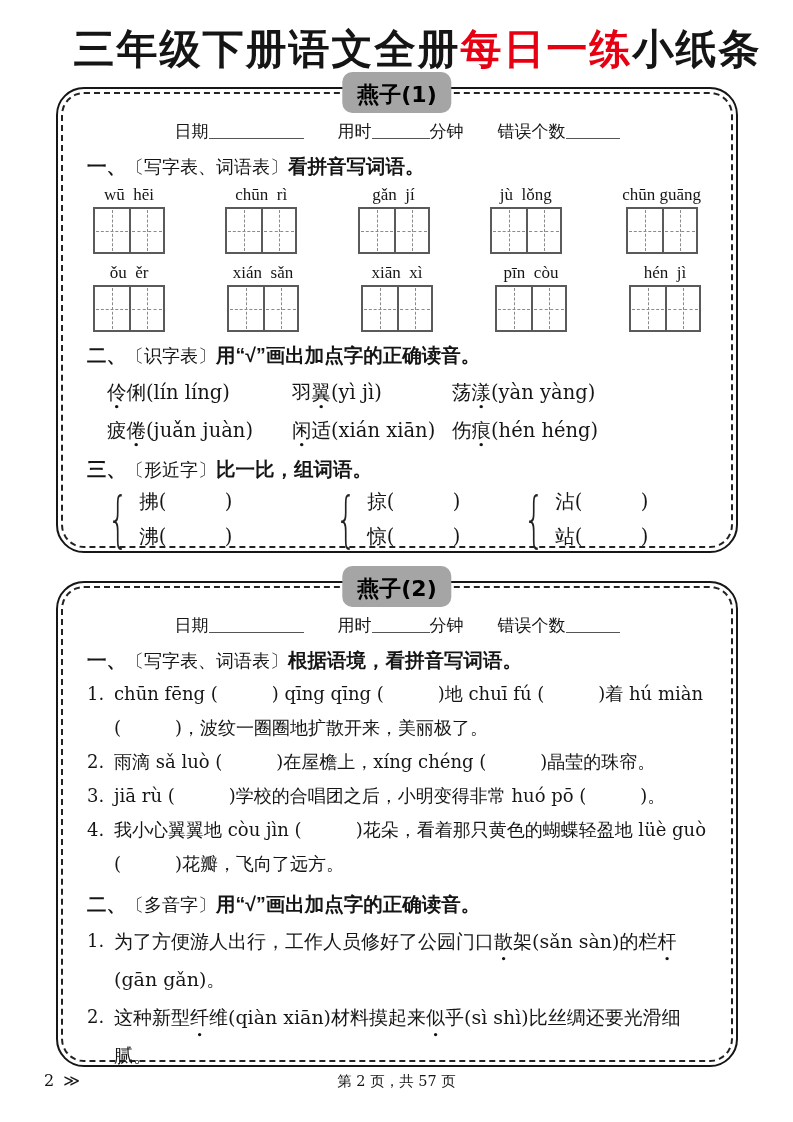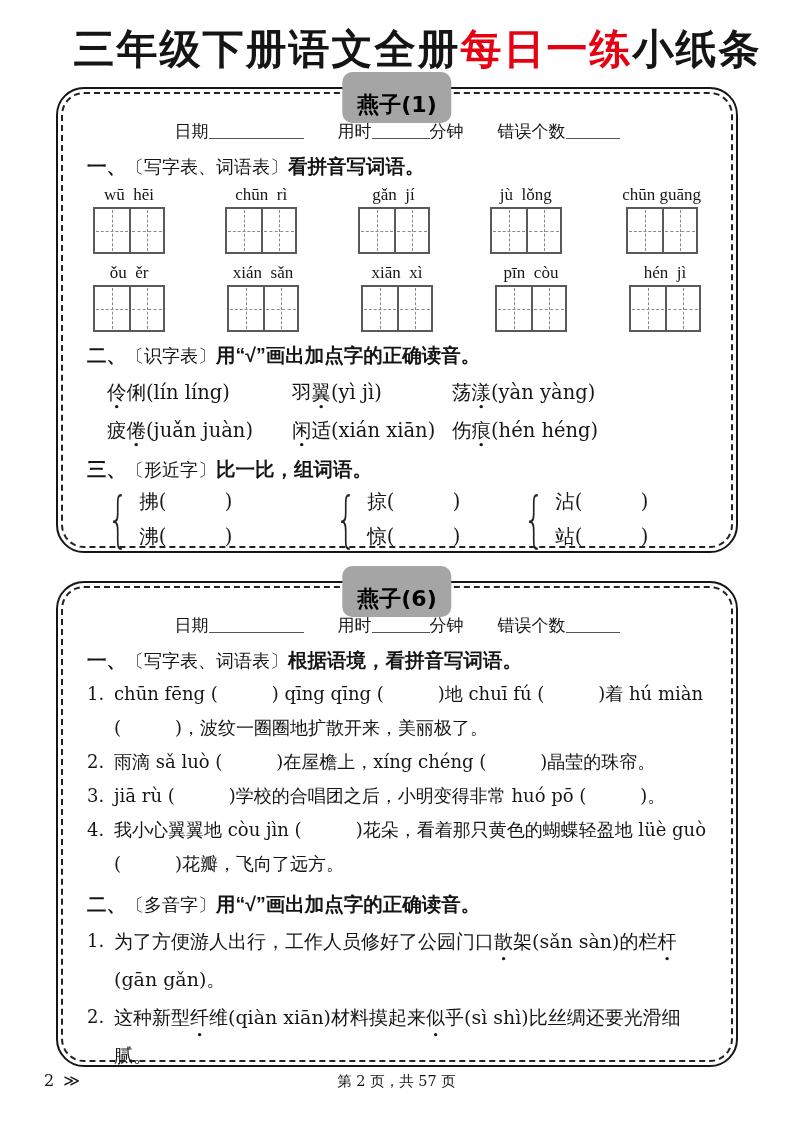--- a/index.html
+++ b/index.html
@@ -24,21 +24,21 @@
   #card1 { top:87px;  height:466px; }
   #card2 { top:581px; height:486px; }
   .inner {
     position:absolute; inset:3px;
     border:2px dashed #222; border-radius:23px;
     padding:12px 24px 0 24px;
   }
   .badge {
     position:absolute; top:-17px; left:50%; transform:translateX(-50%);
     background:#a5a5a5; color:#000; border-radius:10px;
-    padding:18px 15px 3px; font-size:22px; font-weight:bold; z-index:3;
+    padding:8px 15px 3px; font-size:22px; font-weight:bold; z-index:3;
     font-family:"DejaVu Sans", sans-serif; white-space:nowrap;
   }
   
   .meta {
     margin-top:14px; text-align:center; font-size:17px;
     font-family:"DejaVu Serif", serif; white-space:nowrap;
   }
   .meta .gap { display:inline-block; width:34px; }
   .blank { display:inline-block; border-bottom:1.5px solid #555; height:15px; vertical-align:-2px; }
   .w95 { width:95px; } .w60 { width:58px; } .w55 { width:54px; }
@@ -240,21 +240,21 @@
           <span>沾(　　　)</span>
           <span>站(　　　)</span>
         </span>
       </div>
     </div>
 
   </div>
 </section>
 
 <section class="card" id="card2">
-  <div class="badge">燕子(6)</div>
+  <div class="badge">燕子(2)</div>
   <div class="inner">
 
     <div class="meta">
       <span>日期</span><span class="blank w95"></span><span class="gap"></span><span>用时</span><span class="blank w60"></span><span>分钟</span><span class="gap"></span><span>错误个数</span><span class="blank w55"></span>
     </div>
 
     <div class="sec">
       <span class="num">一、</span><span class="tag">〔写字表、词语表〕</span><span class="strong">根据语境，看拼音写词语。</span>
     </div>
 

